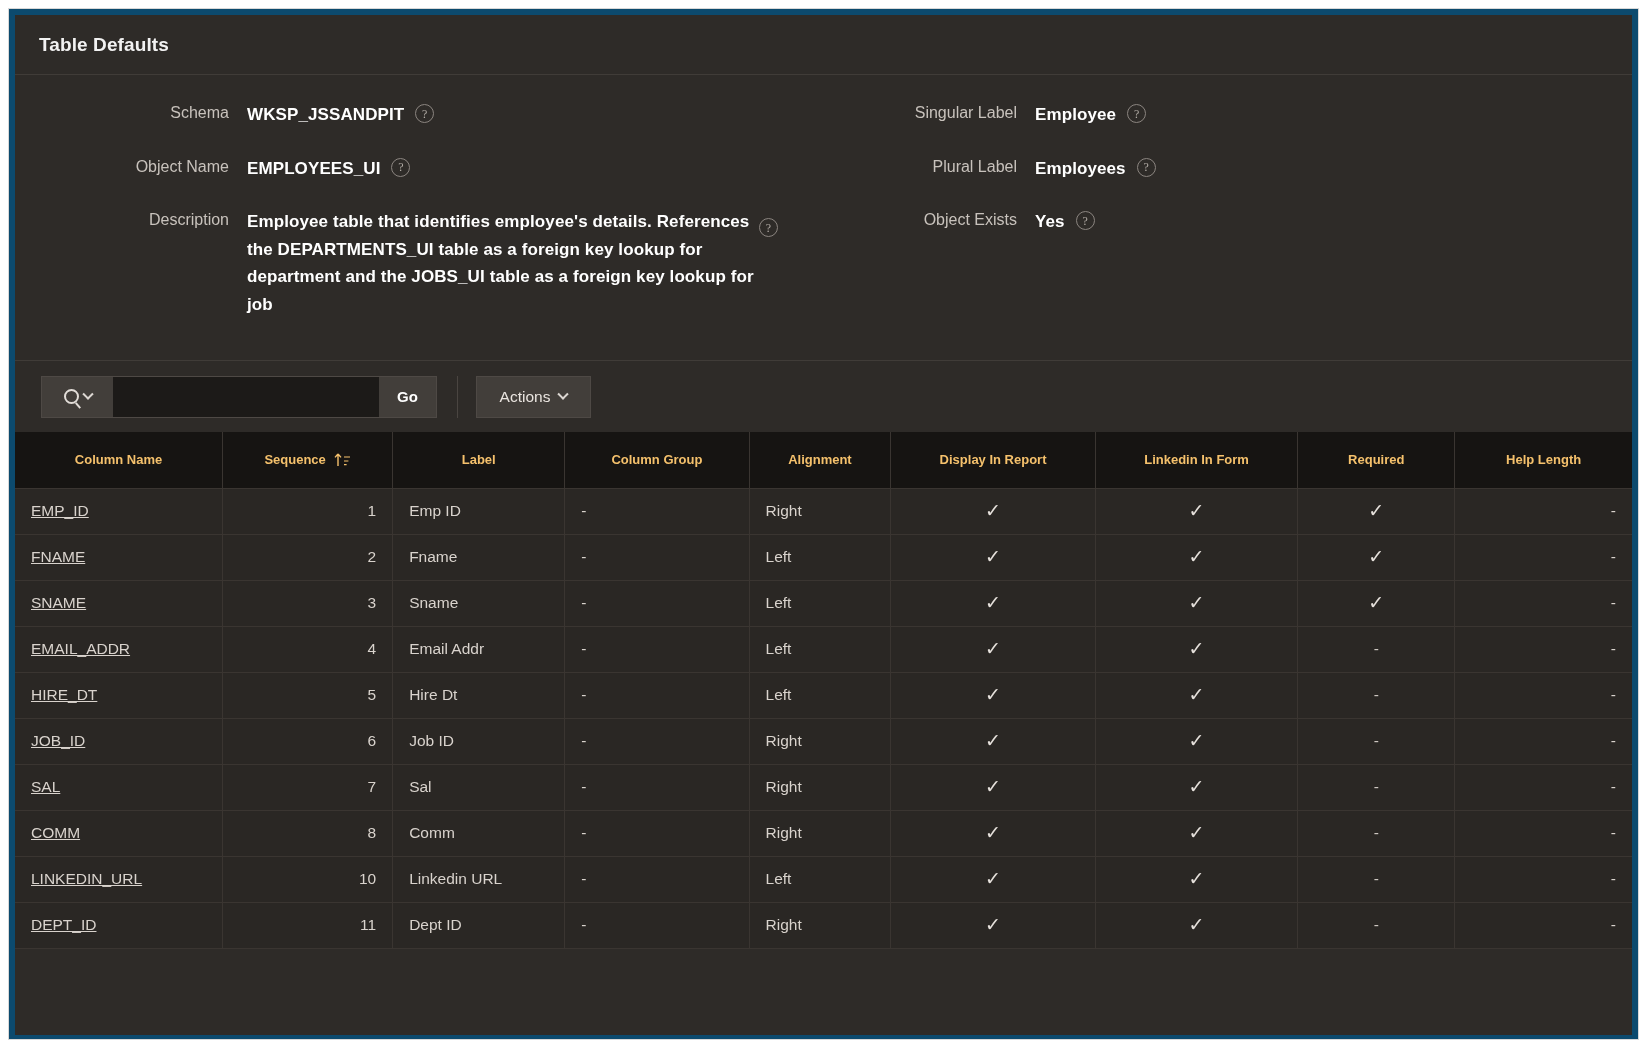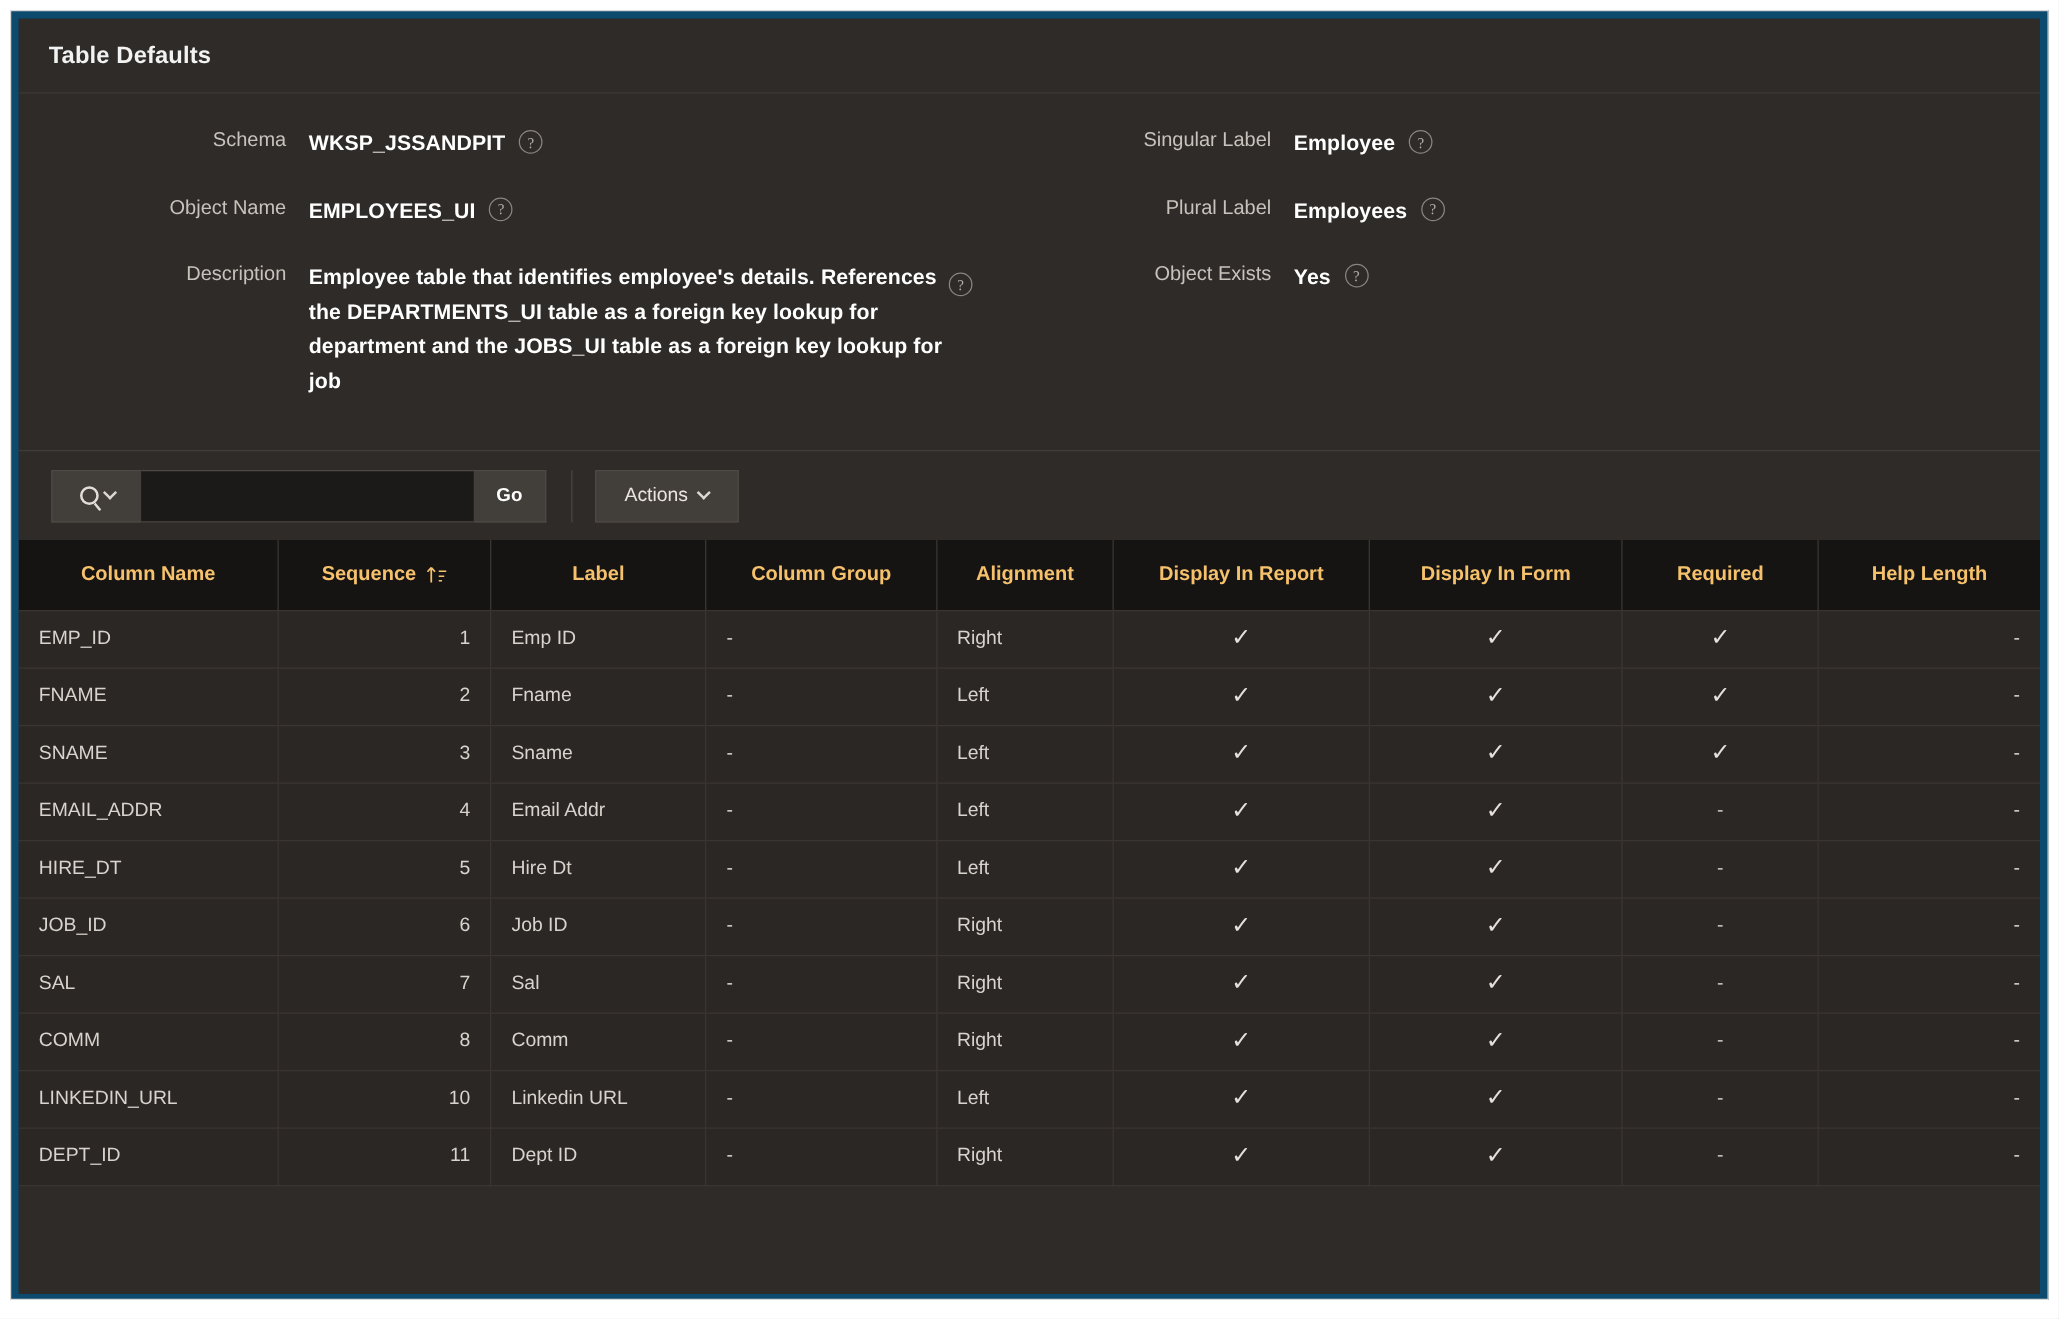--- a/index.html
+++ b/index.html
@@ -225,21 +225,21 @@
     position: relative;
   }
   table.report {
     width: 100%;
     border-collapse: collapse;
     table-layout: fixed;
   }
   table.report th {
     background: #161412;
     color: #f5c16c;
-    font-size: 16px;
+    font-size: 13px;
     font-weight: bold;
     height: 56px;
     padding: 13px 16px;
     border-right: 1px solid #3a3531;
     border-bottom: 1px solid #3a3531;
     white-space: nowrap;
   }
   table.report th.center { text-align: center; }
   table.report th:last-child { border-right: none; }
 
@@ -250,21 +250,21 @@
     padding: 0 16px;
     font-size: 15.5px;
     color: #d9d3cd;
     border-right: 1px solid #3a3531;
     border-bottom: 1px solid #3a3531;
     background: #2a2724;
     white-space: nowrap;
     overflow: hidden;
   }
   table.report td:last-child { border-right: none; }
-  td.colname { color: #f0a93b; }
+  td.colname { color: #f0a93b; text-decoration: underline; }
   td.num  { text-align: right; }
   td.ctr  { text-align: center; }
   td.rgt  { text-align: right; }
 
   .check {
     color: #e6e1dc;
     font-size: 19px;
     line-height: 1;
   }
   .dash { color: #cdc7c1; }
@@ -388,21 +388,21 @@
                   <svg width="18" height="17" viewBox="0 0 18 17">
                     <path d="M5 15 V3 M5 3 L2 6.4 M5 3 L8 6.4" stroke="#f5c16c" stroke-width="1.4" fill="none"></path>
                     <path d="M11 6 H17 M11 10 H15.4 M11 13.6 H13.6" stroke="#f5c16c" stroke-width="1.2" fill="none"></path>
                   </svg>
                 </span>
               </th>
               <th class="center">Label</th>
               <th class="center">Column Group</th>
               <th class="center">Alignment</th>
               <th class="center">Display In Report</th>
-              <th class="center">Display In Form</th>
+              <th class="center">Linkedin In Form</th>
               <th class="center">Required</th>
               <th class="center">Help Length</th>
             </tr>
           </thead>
           <tbody id="report-body">
               <tr>
                 <td class="colname">EMP_ID</td>
                 <td class="num">1</td>
                 <td>Emp ID</td>
                 <td>-</td>

